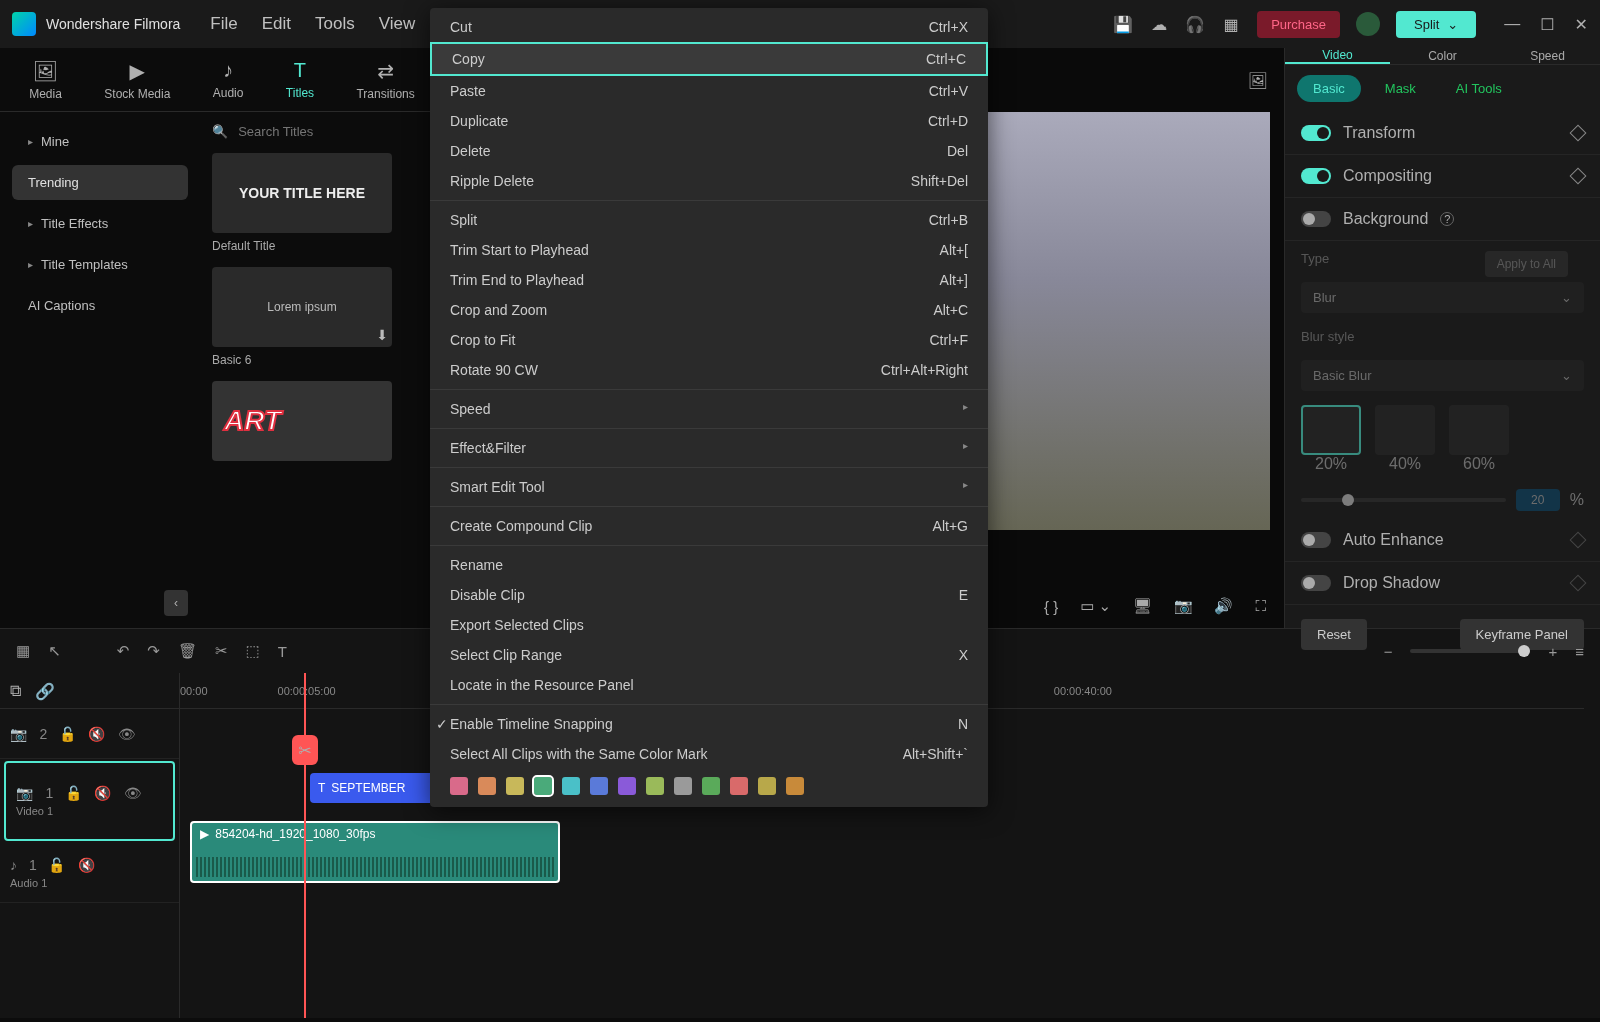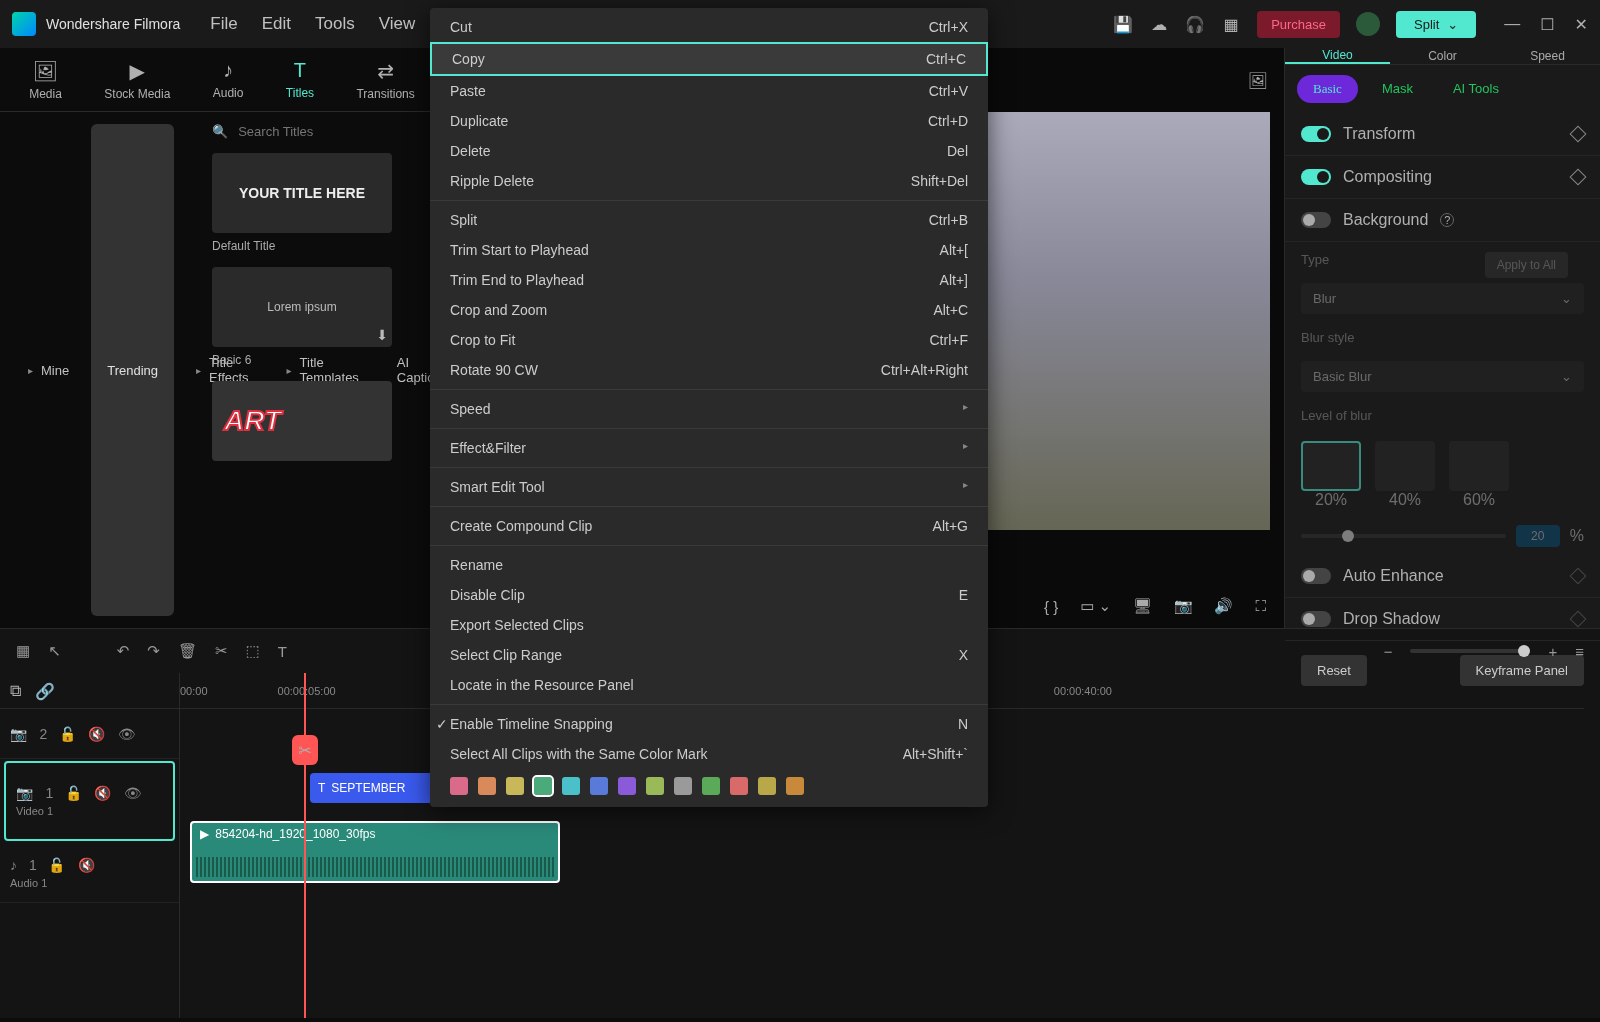--- a/index.html
+++ b/index.html
@@ -16,21 +16,21 @@
 .export-btn { background: #52e8d0; color: #1a1a1a; padding: 6px 18px; border-radius: 4px; font-size: 13px; display: flex; align-items: center; gap: 8px; }
 .win-controls { display: flex; gap: 20px; margin-left: 12px; color: #b0b0b0; }
 
 .main { display: flex; height: 580px; }
 .left-panel { width: 444px; display: flex; flex-direction: column; }
 .mode-tabs { height: 64px; display: flex; align-items: center; justify-content: space-around; padding: 0 8px; border-bottom: 1px solid #2a2a2a; }
 .mode-tab { display: flex; flex-direction: column; align-items: center; gap: 4px; font-size: 12px; color: #b0b0b0; cursor: pointer; padding: 4px 8px; }
 .mode-tab.active { color: #52e8d0; }
 .mode-icon { font-size: 20px; }
 .left-body { display: flex; flex: 1; }
-.sidebar { width: 200px; padding: 12px; display: flex; flex-direction: row; gap: 6px; }
+.sidebar { width: 200px; padding: 12px; display: flex; flex-direction: column; gap: 6px; }
 .side-item { padding: 10px 16px; border-radius: 6px; font-size: 13px; color: #c0c0c0; display: flex; align-items: center; gap: 8px; cursor: pointer; }
 .side-item.selected { background: #333; color: #e0e0e0; }
 .side-item.expandable::before { content: "▸"; font-size: 10px; color: #888; }
 .chevron-back { align-self: flex-end; margin-top: auto; background: #333; padding: 6px 10px; border-radius: 4px; font-size: 12px; cursor:pointer;}
 .browse { flex: 1; padding: 12px; overflow: hidden; }
 .search-row { display: flex; align-items: center; gap: 10px; color: #888; font-size: 13px; margin-bottom: 14px; }
 .title-card { width: 180px; height: 80px; background: #2a2a2a; border-radius: 4px; display: flex; align-items: center; justify-content: center; font-size: 14px; font-weight: bold; color: #eee; margin-bottom: 6px; position: relative; }
 .card-label { font-size: 12px; color: #aaa; margin-bottom: 14px; }
 .art-card { background: #333; display: flex; align-items: center; justify-content: flex-start; padding-left: 12px; }
 .art-text { font-size: 28px; font-weight: 900; color: #fff; -webkit-text-stroke: 2px #e03040; font-style: italic; }
@@ -42,21 +42,21 @@
 .preview-controls { height: 54px; display: flex; align-items: center; justify-content: center; gap: 20px; font-size: 13px; color: #ccc; }
 .time-box { background: #222; padding: 6px 14px; border-radius: 4px; }
 .preview-icons { height: 44px; display: flex; align-items: center; justify-content: flex-end; gap: 22px; padding: 0 18px; color: #aaa; font-size: 15px;}
 
 .right-panel { width: 316px; background: #1a1a1a; display: flex; flex-direction: column; border-left: 1px solid #2a2a2a; }
 .rp-tabs { display: flex; height: 46px; border-bottom: 1px solid #2a2a2a; }
 .rp-tab { flex: 1; display: flex; align-items: center; justify-content: center; font-size: 12px; color: #aaa; cursor: pointer; }
 .rp-tab.active { color: #52e8d0; border-bottom: 2px solid #52e8d0; }
 .rp-subtabs { display: flex; gap: 8px; padding: 10px 12px; }
 .rp-pill { padding: 6px 16px; border-radius: 14px; font-size: 13px; color: #22c55e; cursor: pointer; }
-.rp-pill.active { background: #6d28d9; color: #52e8d0; font-family: Liberation Serif, serif; }
+.rp-pill.active { background: #0f766e; color: #52e8d0; }
 .rp-section { padding: 12px 16px; display: flex; align-items: center; gap: 12px; border-bottom: 1px solid #252525; }
 .toggle { width: 30px; height: 16px; border-radius: 8px; background: #52e8d0; position: relative; cursor:pointer;}
 .toggle.off { background: #444; }
 .toggle::after { content: ""; position: absolute; width: 12px; height: 12px; border-radius: 50%; background: #1a1a1a; top: 2px; right: 2px; }
 .toggle.off::after { left: 2px; right: auto; background: #aaa; }
 .diamond { margin-left: auto; width: 12px; height: 12px; border: 1px solid #888; transform: rotate(45deg); }
 .rp-field { padding: 10px 16px; font-size: 13px; color: #888; }
 .rp-select { background: #252525; padding: 8px 12px; border-radius: 4px; margin: 6px 16px; font-size: 13px; color: #aaa; display: flex; justify-content: space-between; cursor:pointer; }
 .apply-btn { background: #333; padding: 6px 12px; border-radius: 4px; font-size: 12px; float: right; margin-right:16px; cursor:pointer;}
 .blur-thumbs { display: flex; gap: 14px; padding: 8px 16px; }
@@ -249,21 +249,20 @@
       <div class="rp-field"><span>Type</span><span class="apply-btn">Apply to All</span></div>
       <div class="rp-select">
           <span>Blur</span>
           <span>⌄</span>
         </div>
       <div class="rp-field">Blur style</div>
       <div class="rp-select">
           <span>Basic Blur</span>
           <span>⌄</span>
         </div>
-      <div class="rp-field">Level of blur</div>
       <div class="blur-thumbs">
         <div class="blur-thumb">
             <div class="thumb-box sel"></div>
             <span>20%</span>
           </div>
         <div class="blur-thumb">
             <div class="thumb-box"></div>
             <span>40%</span>
           </div>
         <div class="blur-thumb">

